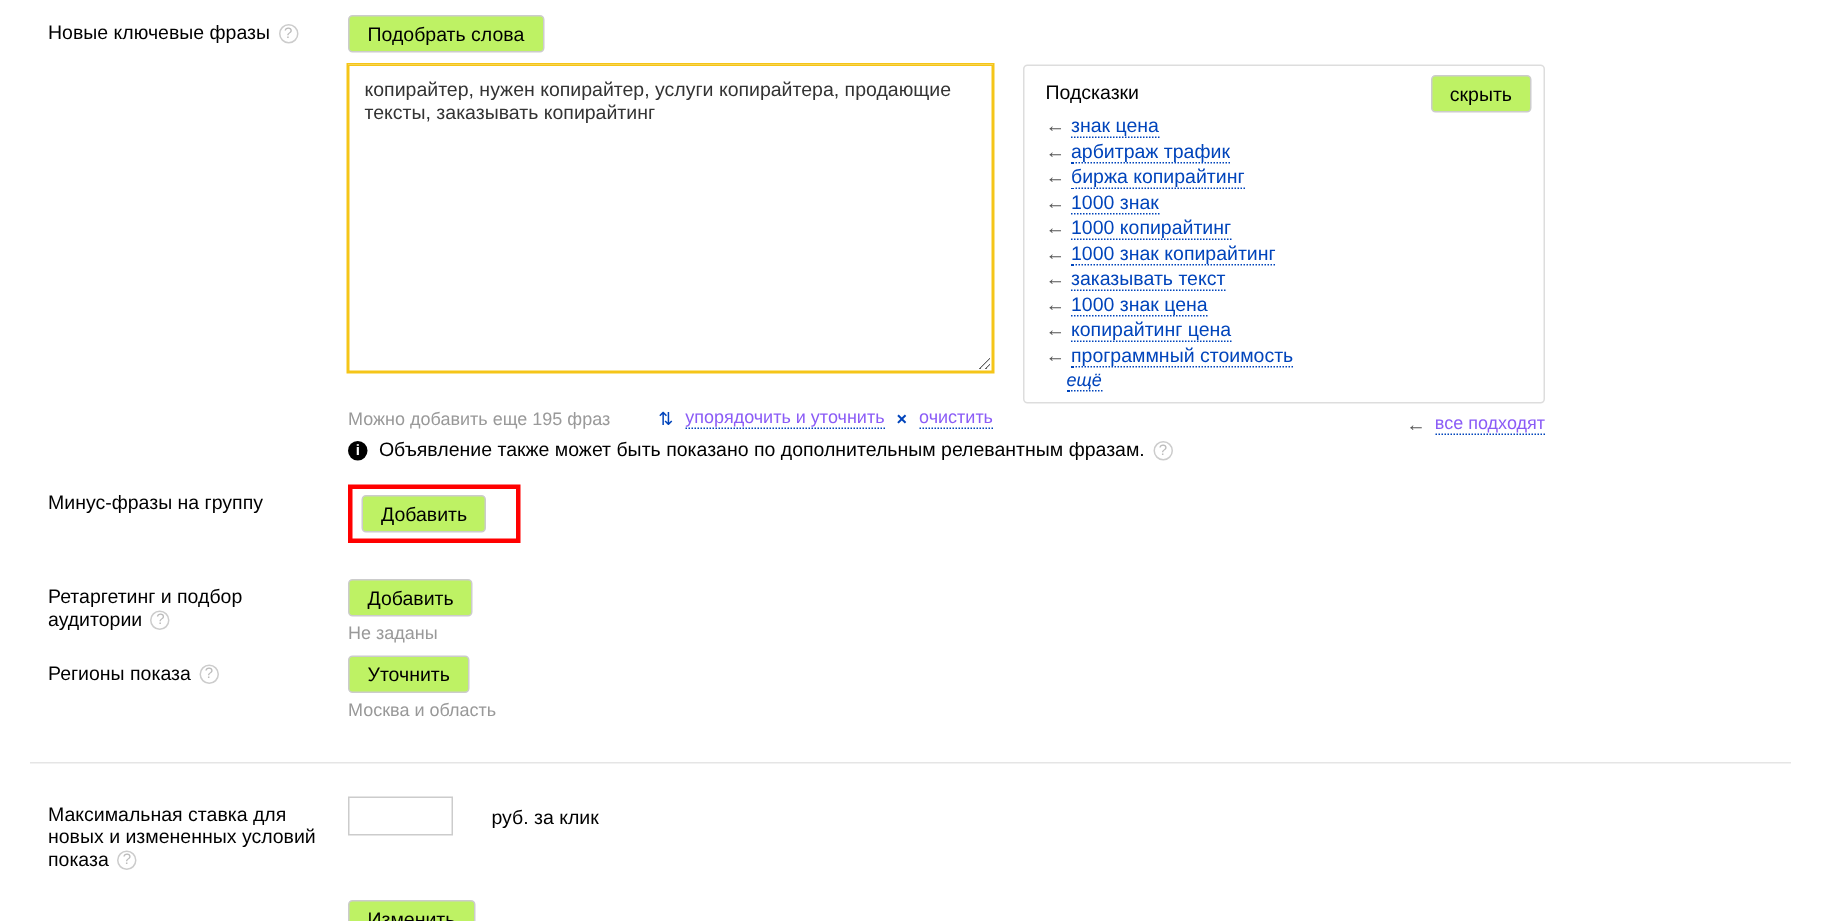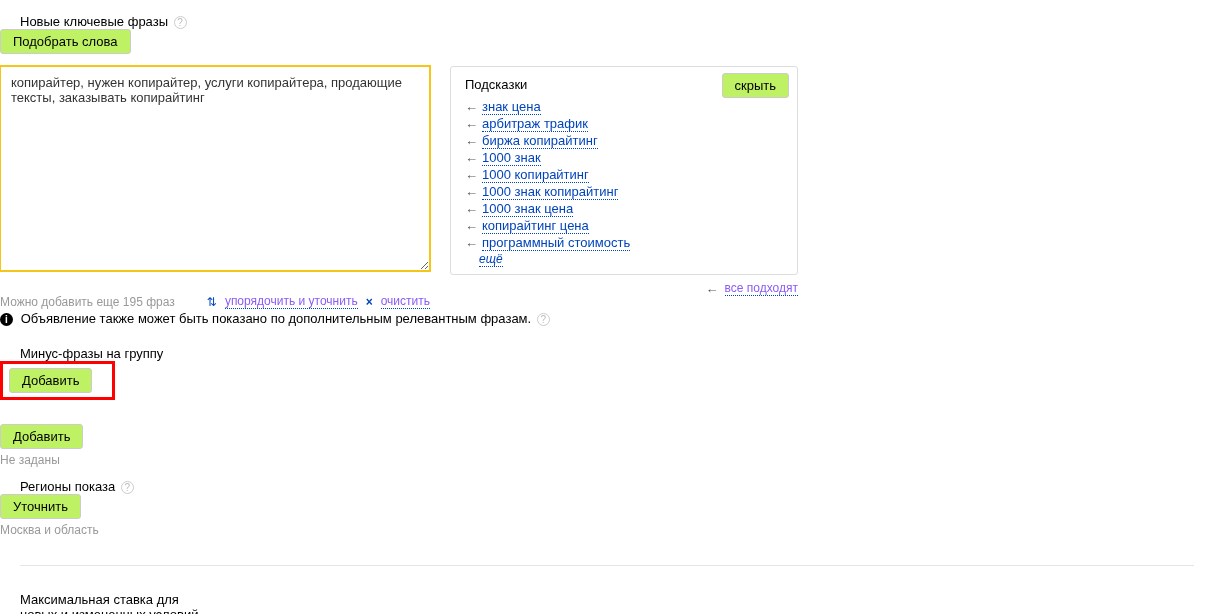--- a/index.html
+++ b/index.html
@@ -8,22 +8,21 @@
     padding: 0;
     font-family: Arial, Helvetica, sans-serif;
     font-size: 13px;
     color: #000;
     background: #fff;
   }
   .container { padding: 6px 0 20px 0; }
   .row {
     display: flex;
     align-items: flex-start;
-    padding: 4px 0;
-    flex-direction: column;
+    padding: 4px 12px;
   }
   .label-col {
     width: 220px;
     padding-left: 20px;
     padding-right: 10px;
     padding-top: 4px;
     color: #000;
   }
   .content-col { flex: 1; padding-right: 20px; }
   .help-icon {
@@ -195,20 +194,21 @@
           <div class="suggest-box">
             <button class="btn suggest-hide">скрыть</button>
             <div class="suggest-title">Подсказки</div>
             <div id="suggest-list">
                 <div class="suggest-item"><span class="arrow">←</span><span class="suggest-link">знак цена</span></div>
                 <div class="suggest-item"><span class="arrow">←</span><span class="suggest-link">арбитраж трафик</span></div>
                 <div class="suggest-item"><span class="arrow">←</span><span class="suggest-link">биржа копирайтинг</span></div>
                 <div class="suggest-item"><span class="arrow">←</span><span class="suggest-link">1000 знак</span></div>
                 <div class="suggest-item"><span class="arrow">←</span><span class="suggest-link">1000 копирайтинг</span></div>
                 <div class="suggest-item"><span class="arrow">←</span><span class="suggest-link">1000 знак копирайтинг</span></div>
+                <div class="suggest-item"><span class="arrow">←</span><span class="suggest-link">заказывать текст</span></div>
                 <div class="suggest-item"><span class="arrow">←</span><span class="suggest-link">1000 знак цена</span></div>
                 <div class="suggest-item"><span class="arrow">←</span><span class="suggest-link">копирайтинг цена</span></div>
                 <div class="suggest-item"><span class="arrow">←</span><span class="suggest-link">программный стоимость</span></div>
               </div>
             <span class="suggest-more">ещё</span>
           </div>
           <div class="suggest-under">
             <span style="color:#555">←</span>
             <span class="link-dotted">все подходят</span>
           </div>
@@ -228,20 +228,24 @@
       <span>Минус-фразы на группу</span>
     </div>
     <div class="content-col">
       <span class="red-frame">
         <button class="btn">Добавить</button>
       </span>
     </div>
   </div>
 
   <div class="row" style="margin-top:16px;">
+    <div class="label-col">
+      <span>Ретаргетинг и подбор аудитории</span>
+      <span class="help-icon">?</span>
+    </div>
     <div class="content-col">
       <button class="btn">Добавить</button>
       <div class="sub-hint">Не заданы</div>
     </div>
   </div>
 
   <div class="row" style="">
     <div class="label-col">
       <span>Регионы показа</span>
       <span class="help-icon">?</span>

